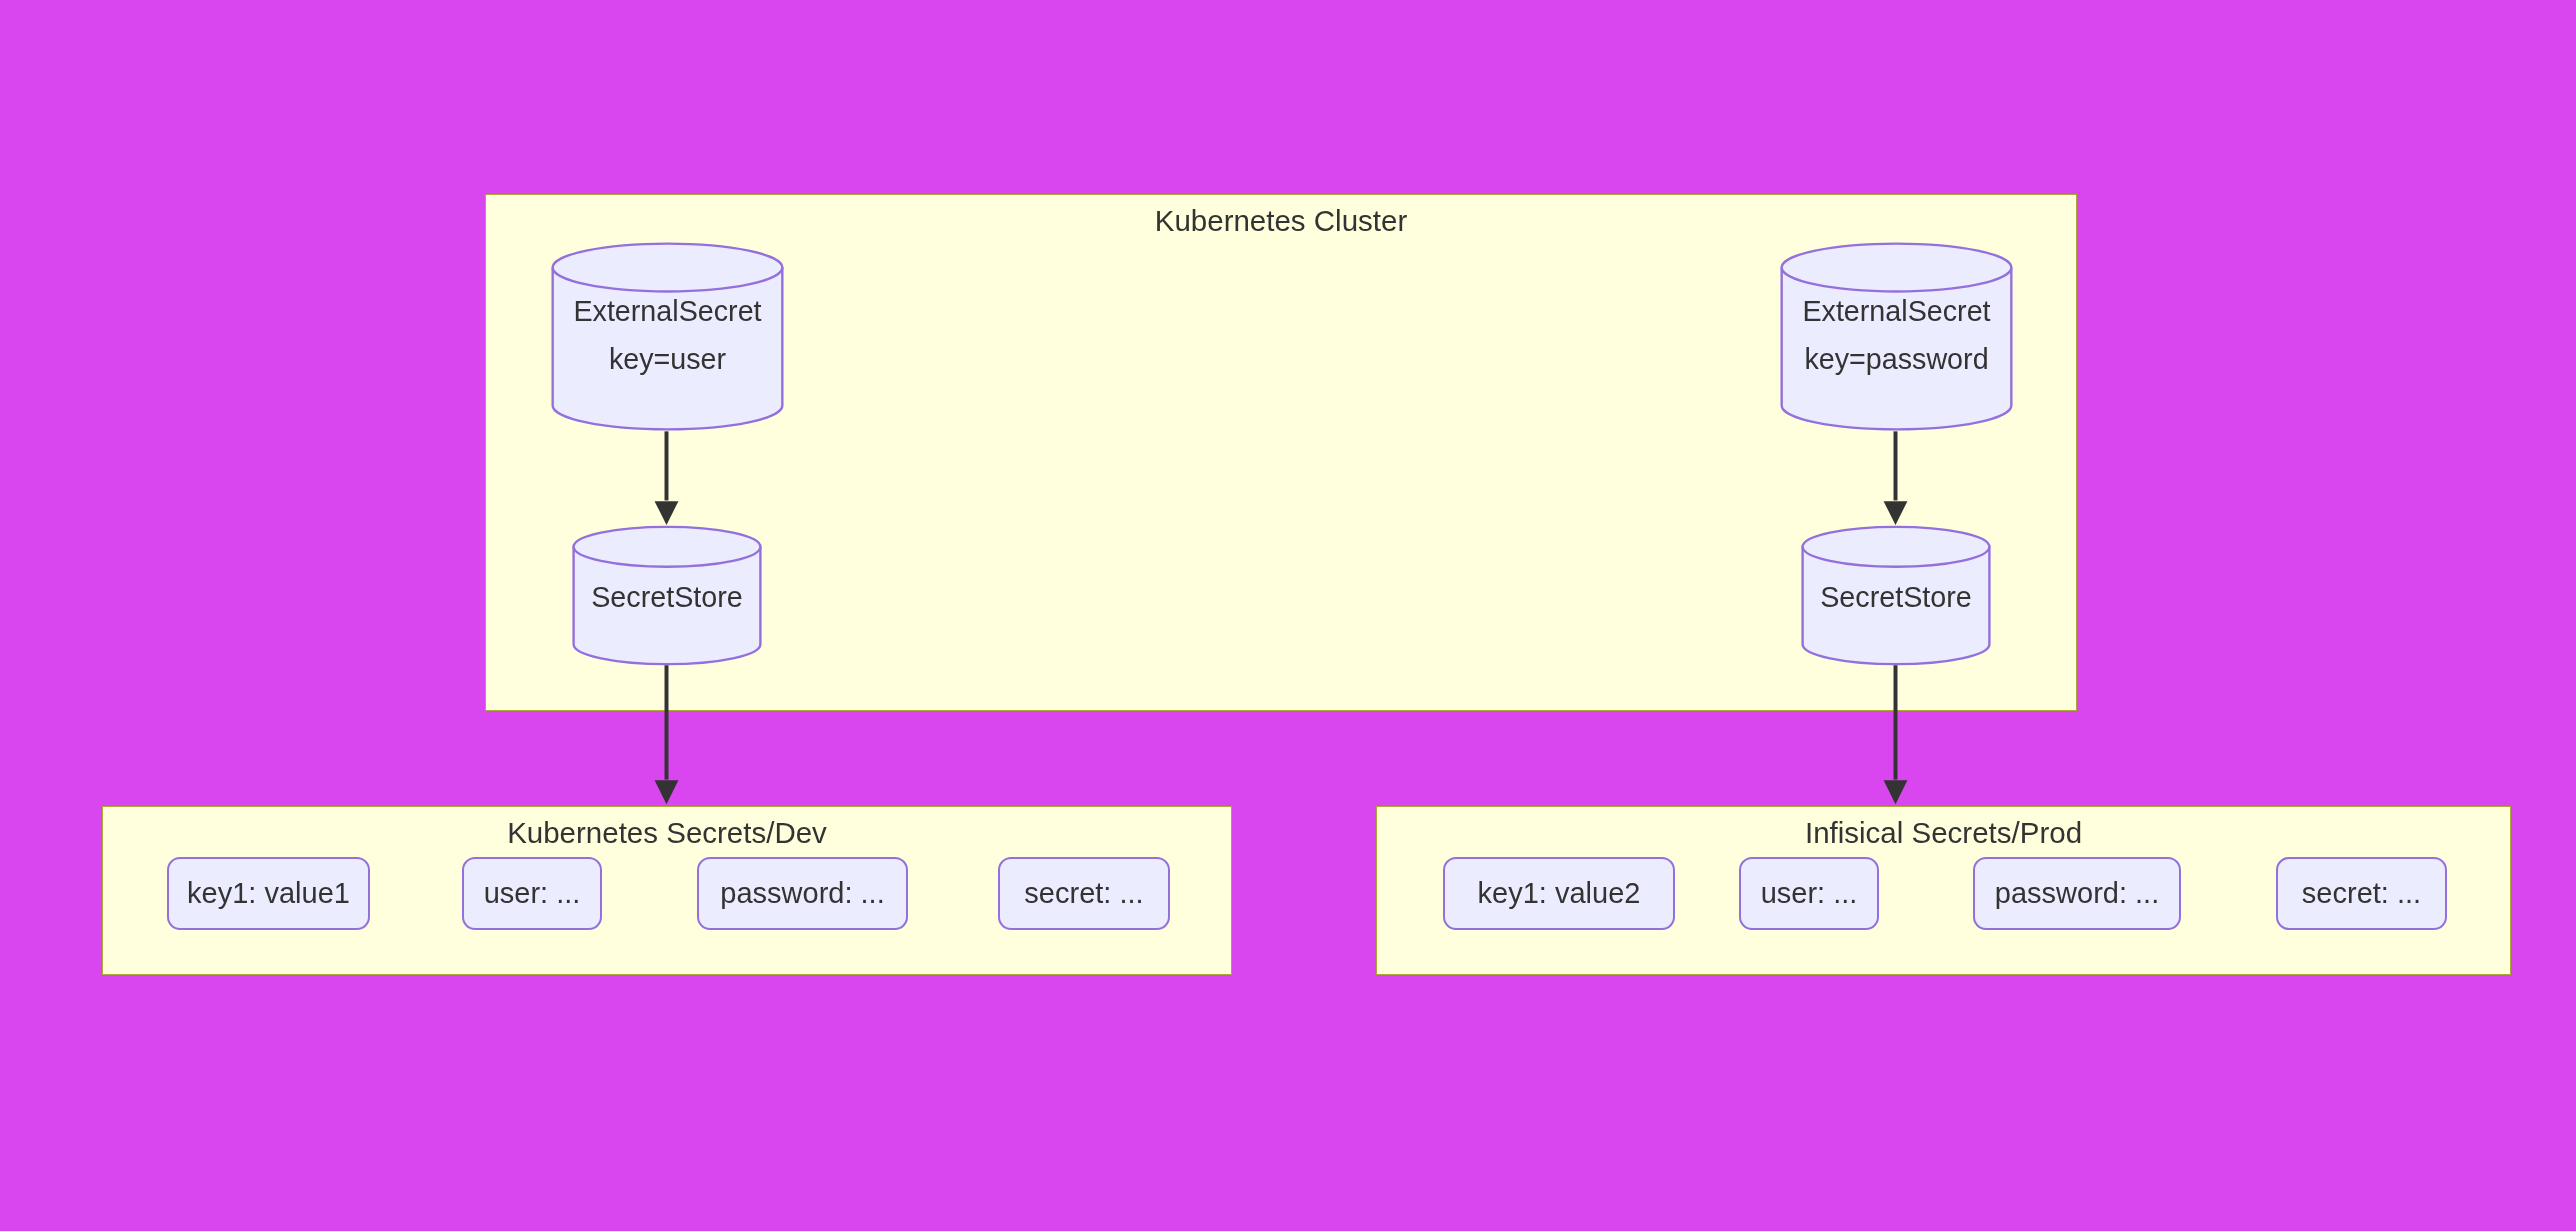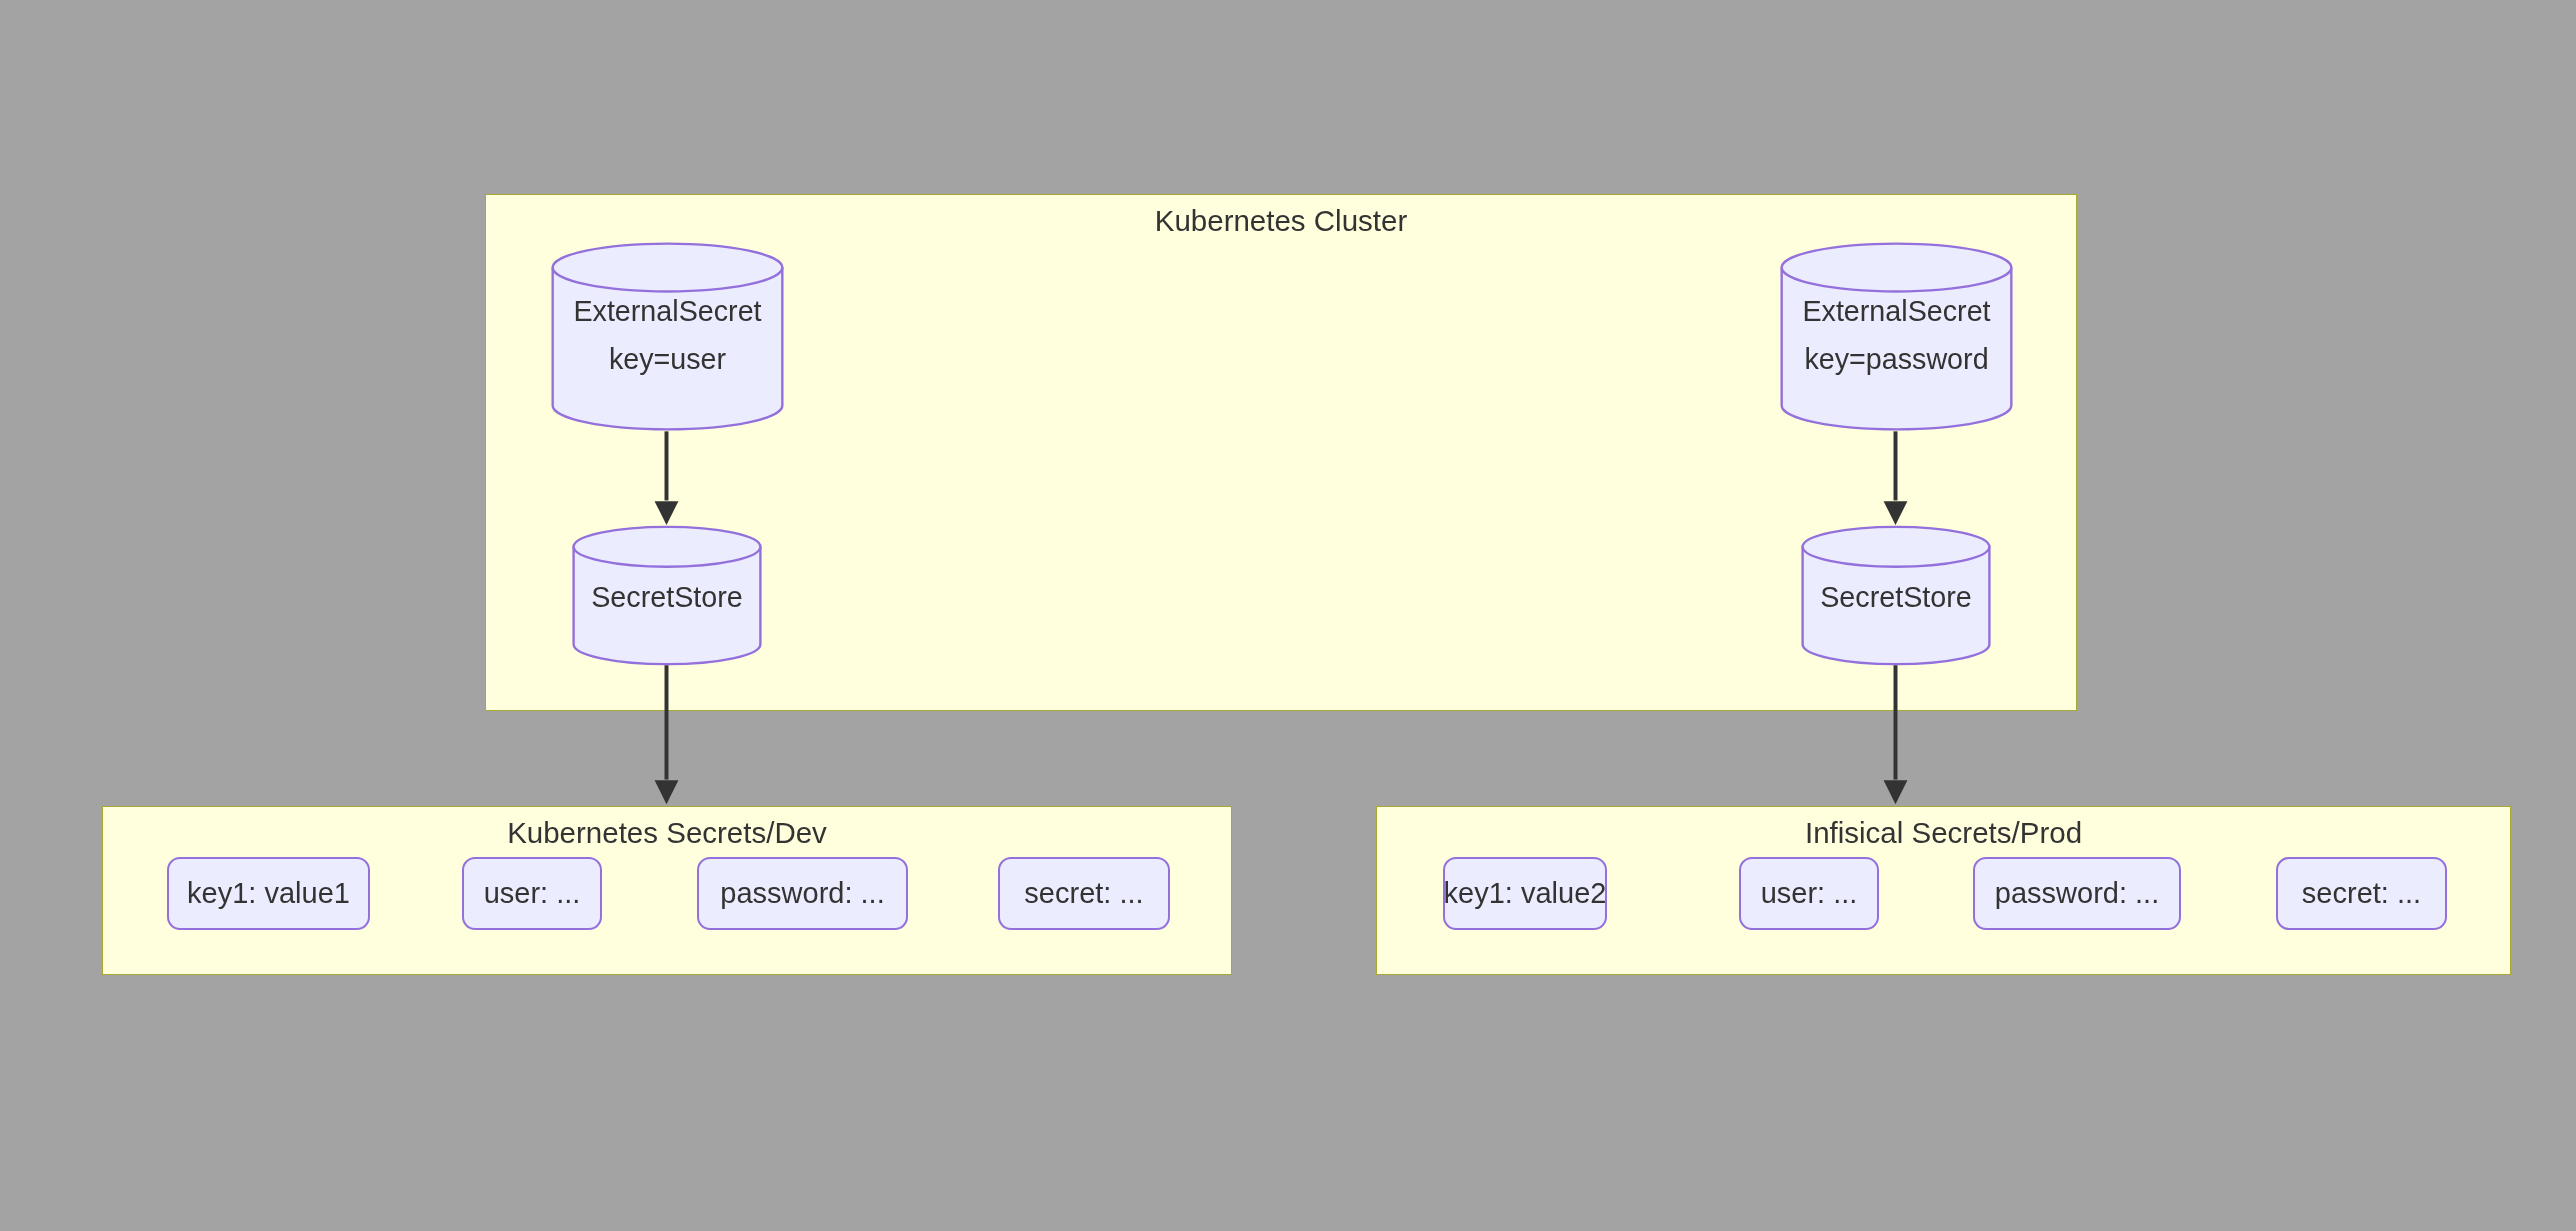--- a/index.html
+++ b/index.html
@@ -1,17 +1,17 @@
 <!DOCTYPE html>
 <html style="font-size:12.8px"><head>
 <meta charset="utf-8">
 <style>
   html,body{margin:0;padding:0;background:#ffffff;}
   .canvas{
-    position:relative;width:2576px;height:1231px;background:#a3a3a3;
+    position:relative;width:2576px;height:1231px;background:#d946ef;
     font-family:"Liberation Sans",sans-serif;color:#333333;overflow:hidden;
   }
   .group{
     position:absolute;background:#FFFFDE;border:1.6px solid #AAAA33;box-sizing:border-box;
   }
   .group-title{
     position:absolute;left:0;right:0;top:8px;text-align:center;
     font-size:29.5px;line-height:35px;color:#333333;white-space:nowrap;
   }
   .chip{
@@ -87,20 +87,20 @@
   <div class="group" style="left:102px;top:806px;width:1130px;height:169px;">
     <div class="group-title">Kubernetes Secrets/Dev</div>
     <div class="chip" style="left:64px;width:203px;">key1: value1</div>
     <div class="chip" style="left:359px;width:140px;">user: ...</div>
     <div class="chip" style="left:594px;width:211px;">password: ...</div>
     <div class="chip" style="left:895px;width:172px;">secret: ...</div>
   </div>
 
   <div class="group" style="left:1376px;top:806px;width:1135px;height:169px;">
     <div class="group-title">Infisical Secrets/Prod</div>
-    <div class="chip" style="left:66px;width:164px;">key1: value2</div>
+    <div class="chip" style="left:66px;width:232px;">key1: value2</div>
     <div class="chip" style="left:362px;width:140px;">user: ...</div>
     <div class="chip" style="left:596px;width:208px;">password: ...</div>
     <div class="chip" style="left:899px;width:171px;">secret: ...</div>
   </div>
 
 </div>
 
 
 </body></html>

